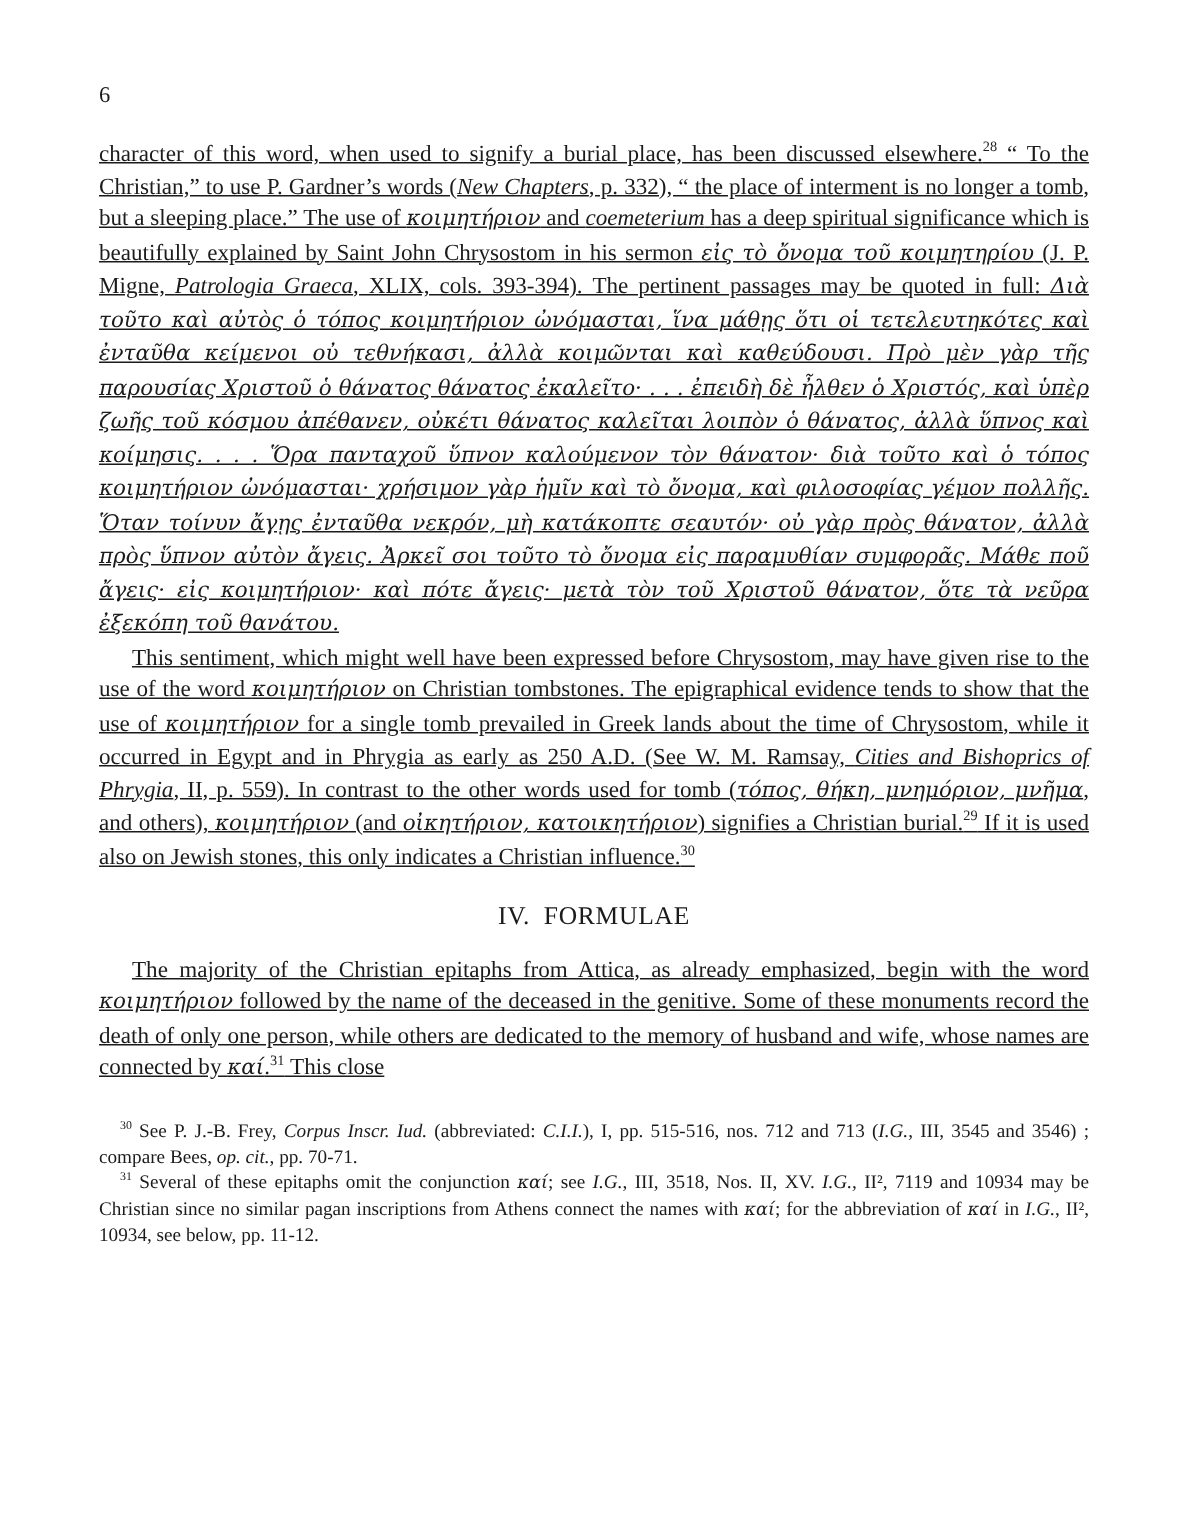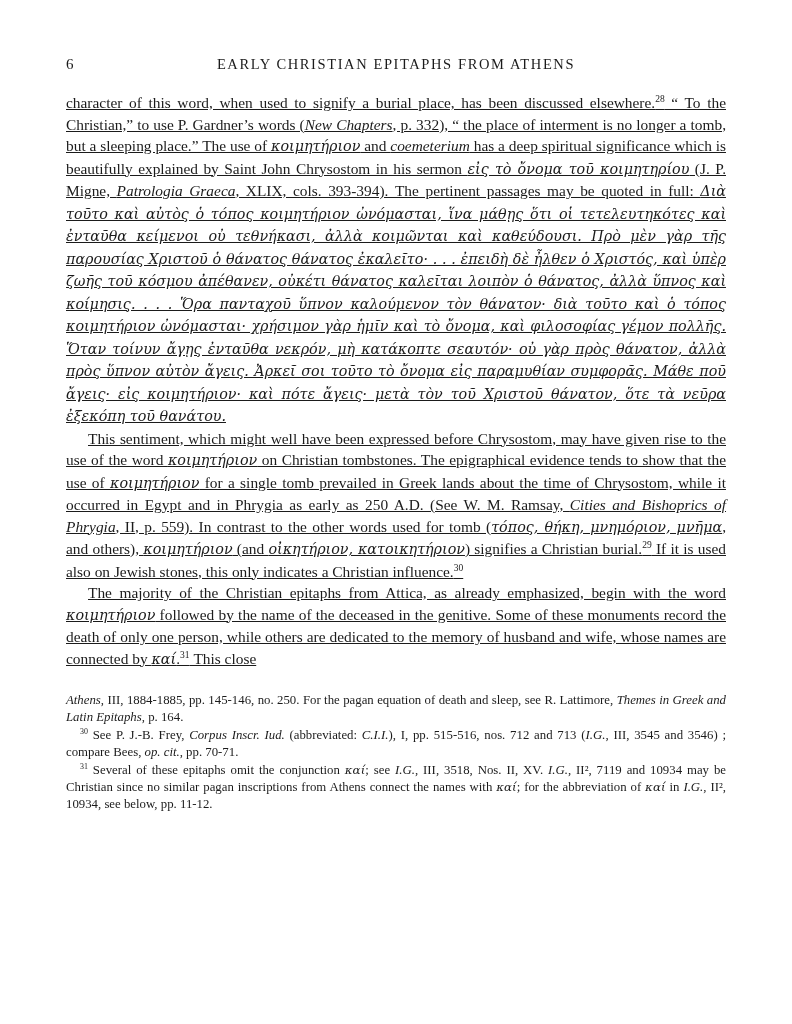--- a/index.html
+++ b/index.html
@@ -30,28 +30,27 @@
   .fn { margin: 0; }
   .fn.indent { text-indent: 14px; }
 </style>
 </head>
 <body>
 
 <div class="page">
 
   <div class="page-header">
     <span class="page-number">6</span>
-    <span class="running-title">EARLY CHRISTIAN EPITAPHS FROM ATHENS</span>
   </div>
 
   <div class="body-text">
     <p class="para"><span class="seg-n">character of this word, when used to signify a burial place, has been discussed elsewhere.</span><sup>28</sup><span class="seg-n"> “ To the Christian,” to use P. Gardner’s words (</span><span class="seg-i">New Chapters</span><span class="seg-n">, p. 332), “ the place of interment is no longer a tomb, but a sleeping place.” The use of </span><span class="seg-g">κοιμητήριον</span><span class="seg-n"> and </span><span class="seg-i">coemeterium</span><span class="seg-n"> has a deep spiritual significance which is beautifully explained by Saint John Chrysostom in his sermon </span><span class="seg-g">εἰς τὸ ὄνομα τοῦ κοιμητηρίου</span><span class="seg-n"> (J. P. Migne, </span><span class="seg-i">Patrologia Graeca</span><span class="seg-n">, XLIX, cols. 393-394). The pertinent passages may be quoted in full: </span><span class="seg-g">Διὰ τοῦτο καὶ αὐτὸς ὁ τόπος κοιμητήριον ὠνόμασται, ἵνα μάθῃς ὅτι οἱ τετελευτηκότες καὶ ἐνταῦθα κείμενοι οὐ τεθνήκασι, ἀλλὰ κοιμῶνται καὶ καθεύδουσι. Πρὸ μὲν γὰρ τῆς παρουσίας Χριστοῦ ὁ θάνατος θάνατος ἐκαλεῖτο· . . . ἐπειδὴ δὲ ἦλθεν ὁ Χριστός, καὶ ὑπὲρ ζωῆς τοῦ κόσμου ἀπέθανεν, οὐκέτι θάνατος καλεῖται λοιπὸν ὁ θάνατος, ἀλλὰ ὕπνος καὶ κοίμησις. . . . Ὅρα πανταχοῦ ὕπνον καλούμενον τὸν θάνατον· διὰ τοῦτο καὶ ὁ τόπος κοιμητήριον ὠνόμασται· χρήσιμον γὰρ ἡμῖν καὶ τὸ ὄνομα, καὶ φιλοσοφίας γέμον πολλῆς. Ὅταν τοίνυν ἄγῃς ἐνταῦθα νεκρόν, μὴ κατάκοπτε σεαυτόν· οὐ γὰρ πρὸς θάνατον, ἀλλὰ πρὸς ὕπνον αὐτὸν ἄγεις. Ἀρκεῖ σοι τοῦτο τὸ ὄνομα εἰς παραμυθίαν συμφορᾶς. Μάθε ποῦ ἄγεις· εἰς κοιμητήριον· καὶ πότε ἄγεις· μετὰ τὸν τοῦ Χριστοῦ θάνατον, ὅτε τὰ νεῦρα ἐξεκόπη τοῦ θανάτου.</span></p>
     <p class="para indent"><span class="seg-n">This sentiment, which might well have been expressed before Chrysostom, may have given rise to the use of the word </span><span class="seg-g">κοιμητήριον</span><span class="seg-n"> on Christian tombstones. The epigraphical evidence tends to show that the use of </span><span class="seg-g">κοιμητήριον</span><span class="seg-n"> for a single tomb prevailed in Greek lands about the time of Chrysostom, while it occurred in Egypt and in Phrygia as early as 250 A.D. (See W. M. Ramsay, </span><span class="seg-i">Cities and Bishoprics of Phrygia</span><span class="seg-n">, II, p. 559). In contrast to the other words used for tomb (</span><span class="seg-g">τόπος, θήκη, μνημόριον, μνῆμα</span><span class="seg-n">, and others), </span><span class="seg-g">κοιμητήριον</span><span class="seg-n"> (and </span><span class="seg-g">οἰκητήριον, κατοικητήριον</span><span class="seg-n">) signifies a Christian burial.</span><sup>29</sup><span class="seg-n"> If it is used also on Jewish stones, this only indicates a Christian influence.</span><sup>30</sup></p>
+    <h2 class="section-heading">IV. FORMULAE</h2>
     <p class="para indent"><span class="seg-n">The majority of the Christian epitaphs from Attica, as already emphasized, begin with the word </span><span class="seg-g">κοιμητήριον</span><span class="seg-n"> followed by the name of the deceased in the genitive. Some of these monuments record the death of only one person, while others are dedicated to the memory of husband and wife, whose names are connected by </span><span class="seg-g">καί</span><span class="seg-n">.</span><sup>31</sup><span class="seg-n"> This close</span></p>
   </div>
 
   <div class="footnotes">
-    <p class="fn"><span class="seg-i">Athens</span><span class="seg-n">, III, 1884-1885, pp. 145-146, no. 250. For the pagan equation of death and sleep, see R. Lattimore, </span><span class="seg-i">Themes in Greek and Latin Epitaphs</span><span class="seg-n">, p. 164.</span></p>
     <p class="fn indent"><sup>30</sup><span class="seg-n"> See P. J.-B. Frey, </span><span class="seg-i">Corpus Inscr. Iud.</span><span class="seg-n"> (abbreviated: </span><span class="seg-i">C.I.I.</span><span class="seg-n">), I, pp. 515-516, nos. 712 and 713 (</span><span class="seg-i">I.G.</span><span class="seg-n">, III, 3545 and 3546) ; compare Bees, </span><span class="seg-i">op. cit.</span><span class="seg-n">, pp. 70-71.</span></p>
     <p class="fn indent"><sup>31</sup><span class="seg-n"> Several of these epitaphs omit the conjunction </span><span class="seg-g">καί</span><span class="seg-n">; see </span><span class="seg-i">I.G.</span><span class="seg-n">, III, 3518, Nos. II, XV. </span><span class="seg-i">I.G.</span><span class="seg-n">, II², 7119 and 10934 may be Christian since no similar pagan inscriptions from Athens connect the names with </span><span class="seg-g">καί</span><span class="seg-n">; for the abbreviation of </span><span class="seg-g">καί</span><span class="seg-n"> in </span><span class="seg-i">I.G.</span><span class="seg-n">, II², 10934, see below, pp. 11-12.</span></p>
   </div>
 
 </div>
 
 </body></html>

